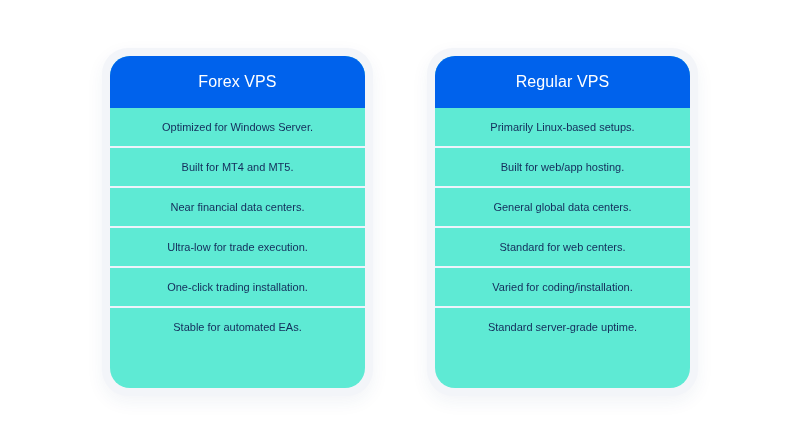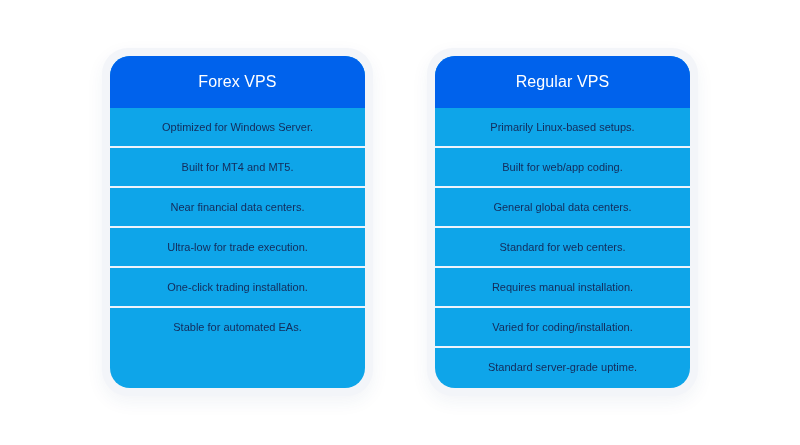--- a/index.html
+++ b/index.html
@@ -24,21 +24,21 @@
       box-shadow: 0 6px 18px rgba(30, 60, 120, 0.06);
     }
     .card {
       position: absolute;
       top: 8px;
       left: 8px;
       width: 255px;
       height: 332px;
       border-radius: 20px;
       overflow: hidden;
-      background: #0ea5e9;
+      background: #5eead4;
     }
     .card-header {
       height: 52px;
       background: #0062ec;
       color: #ffffff;
       font-size: 16px;
       display: flex;
       align-items: center;
       justify-content: center;
       letter-spacing: 0.1px;
@@ -69,20 +69,19 @@
     <div class="row">Ultra-low for trade execution.</div>
     <div class="row">One-click trading installation.</div>
     <div class="row">Stable for automated EAs.</div>
   </div>
 </div>
 
 <div class="frame" style="left:427px;">
   <div class="card">
     <div class="card-header">Regular VPS</div>
     <div class="row">Primarily Linux-based setups.</div>
-    <div class="row">Built for web/app coding.</div>
+    <div class="row">Built for web/app hosting.</div>
     <div class="row">General global data centers.</div>
     <div class="row">Standard for web centers.</div>
-    <div class="row">Requires manual installation.</div>
     <div class="row">Varied for coding/installation.</div>
     <div class="row">Standard server-grade uptime.</div>
   </div>
 </div>
 
 </body></html>

